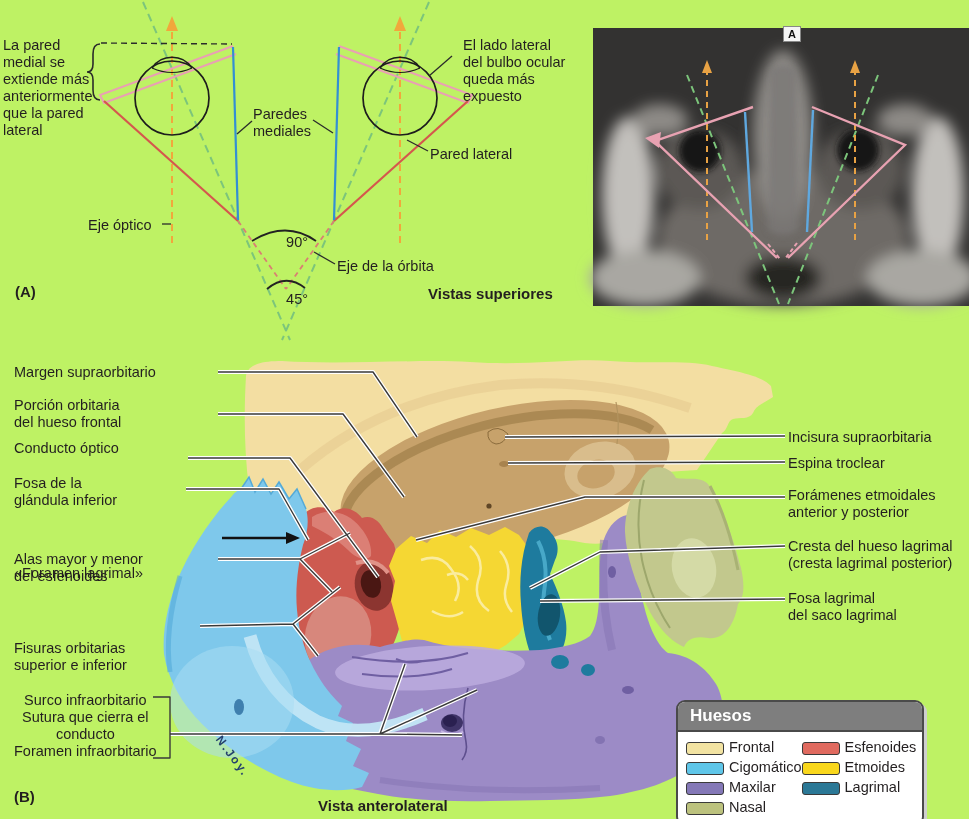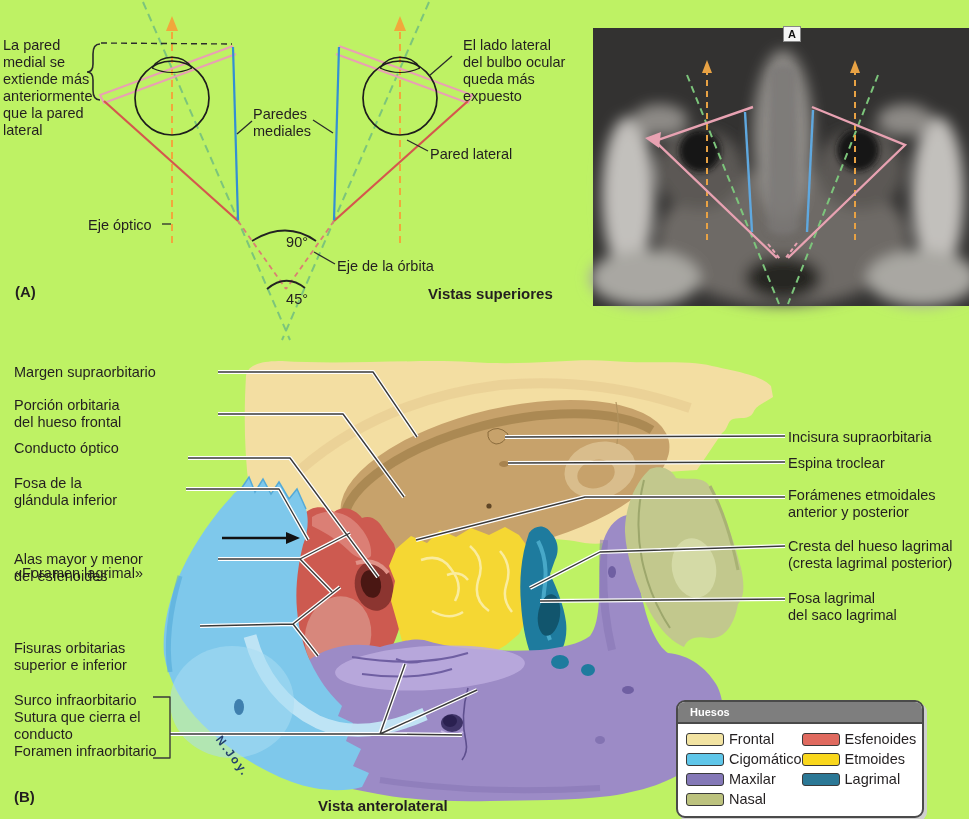--- a/index.html
+++ b/index.html
@@ -8,26 +8,26 @@
   #art{position:absolute;left:0;top:0;z-index:1;}
   .lbl{position:absolute;z-index:3;font-size:14.5px;line-height:17px;white-space:pre-line;color:#231F20;}
   .bold{font-weight:bold;font-size:15px;}
   .ctr{text-align:right;}
   .marker-box{position:absolute;z-index:3;background:#f5f5f5;border:1px solid #888;color:#111;
               font-size:11px;font-weight:bold;padding:0px 4px;line-height:14px;}
   .sig{position:absolute;z-index:3;left:224px;top:733px;transform:rotate(53deg);transform-origin:left top;
        font-size:12px;font-weight:bold;letter-spacing:2px;color:#24406e;}
   .legend{position:absolute;left:676px;top:700px;width:244px;z-index:3;background:#fff;
           border:2px solid #4a4a4a;border-radius:9px;box-shadow:3px 3px 0 #cfcfcf;overflow:hidden;}
-  .legend-header{background:#7E7E7E;color:#fff;font-weight:bold;font-size:11px;padding:4px 12px;
+  .legend-header{background:#7E7E7E;color:#fff;font-weight:bold;font-size:17px;padding:4px 12px;
                  border-bottom:2px solid #4a4a4a;}
   .legend-body{display:flex;padding:7px 6px 9px 8px;}
   .legend-col{display:flex;flex-direction:column;gap:4px;}
   .legend-col.c1{width:116px;}
-  .legend-item{display:flex;align-items:center;gap:5px;font-size:14.5px;}
+  .legend-item{display:flex;align-items:flex-end;gap:5px;font-size:14.5px;}
   .swatch{width:36px;height:11px;border:1.6px solid #3a3a3a;border-radius:3px;flex:0 0 auto;}
 </style>
 </head>
 <body>
 
 <div id="stage">
 
 <svg id="art" width="969" height="819" viewBox="0 0 969 819">
   <defs>
     <filter id="soft" x="-40%" y="-40%" width="180%" height="180%">
@@ -270,21 +270,21 @@
 <div class="lbl" style="left:14px;top:397px;">Porción orbitaria
 del hueso frontal</div>
 <div class="lbl" style="left:14px;top:440px;">Conducto óptico</div>
 <div class="lbl" style="left:14px;top:475px;">Fosa de la
 glándula inferior</div>
 <div class="lbl" style="left:14px;top:529px;margin-top:36px;">«Foramen lagrimal»</div>
 <div class="lbl" style="left:14px;top:551px;">Alas mayor y menor
 del esfenoides</div>
 <div class="lbl" style="left:14px;top:640px;">Fisuras orbitarias
 superior e inferior</div>
-<div class="lbl" style="left:14px;top:692px;">Surco infraorbitario
+<div class="lbl" style="left:14px;top:692px;text-align:center;">Surco infraorbitario
 Sutura que cierra el
 conducto
 Foramen infraorbitario</div>
 <div class="lbl bold" style="left:14px;top:788px;">(B)</div>
 <div class="lbl bold" style="left:318px;top:797px;text-align:center;">Vista anterolateral</div>
 
 <div class="lbl" style="left:788px;top:429px;">Incisura supraorbitaria</div>
 <div class="lbl" style="left:788px;top:455px;">Espina troclear</div>
 <div class="lbl" style="left:788px;top:538px;">Cresta del hueso lagrimal
 (cresta lagrimal posterior)</div>

